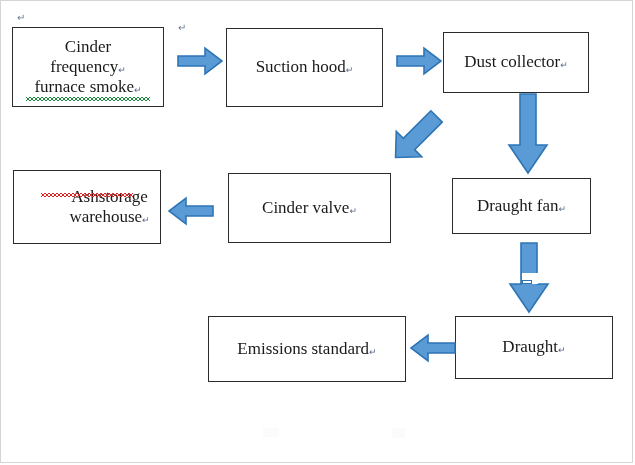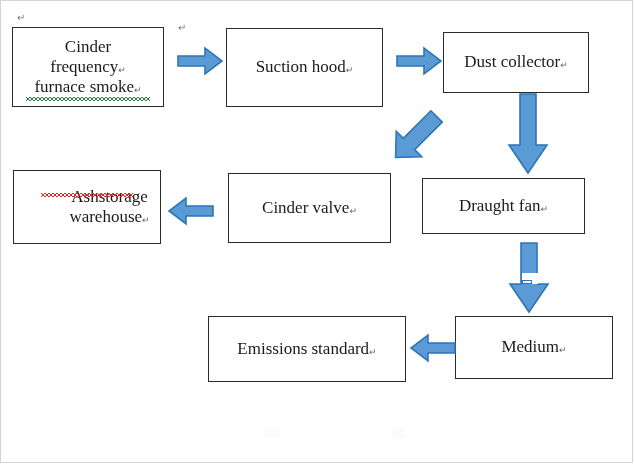--- a/index.html
+++ b/index.html
@@ -134,35 +134,35 @@
   </div>
 
   <div class="arrow" style="left:381px; top:92px;">
     <svg width="80" height="80" viewBox="0 0 80 80">
       <g transform="rotate(135 40 40)">
         <polygon points="18,32 57,32 57,22 76,40 57,58 57,48 18,48" fill="#5B9BD5" stroke="#2E75B6" stroke-width="1.6" stroke-linejoin="miter"></polygon>
       </g>
     </svg>
   </div>
 
-  <div class="node" style="left:422px; top:178px; width:163px; height:56px; font-size:17px;">
+  <div class="node" style="left:452px; top:178px; width:139px; height:56px; font-size:17px;">
     <span class="label"><span>Draught fan</span><span class="pmark">↵</span></span>
   </div>
 
   <div class="arrow" style="left:506px; top:242px;">
     <svg width="46" height="72" viewBox="0 0 46 72">
       <polygon points="15,1 31,1 31,42 42,42 23,70 4,42 15,42" fill="#5B9BD5" stroke="#2E75B6" stroke-width="1.6" stroke-linejoin="miter"></polygon>
       <rect x="16" y="31" width="16" height="11" fill="#ffffff"></rect>
       <rect x="16" y="38" width="10" height="4" fill="#2E75B6"></rect>
       <rect x="17" y="39" width="8" height="2" fill="#ffffff"></rect>
     </svg>
   </div>
 
   <div class="node" style="left:455px; top:316px; width:158px; height:63px; font-size:17px;">
-    <span class="label"><span>Medium</span><span class="pmark">↵</span></span>
+    <span class="label"><span>Draught</span><span class="pmark">↵</span></span>
   </div>
 
   <div class="arrow" style="left:408px; top:333px;">
     <svg width="48" height="30" viewBox="0 0 48 30">
       <polygon points="47,10 20,10 20,2 3,15 20,28 20,20 47,20" fill="#5B9BD5" stroke="#2E75B6" stroke-width="1.6" stroke-linejoin="miter"></polygon>
     </svg>
   </div>
 
   <div class="node" style="left:208px; top:316px; width:198px; height:66px; font-size:17px;">
     <span class="label"><span>Emissions standard</span><span class="pmark">↵</span></span>

